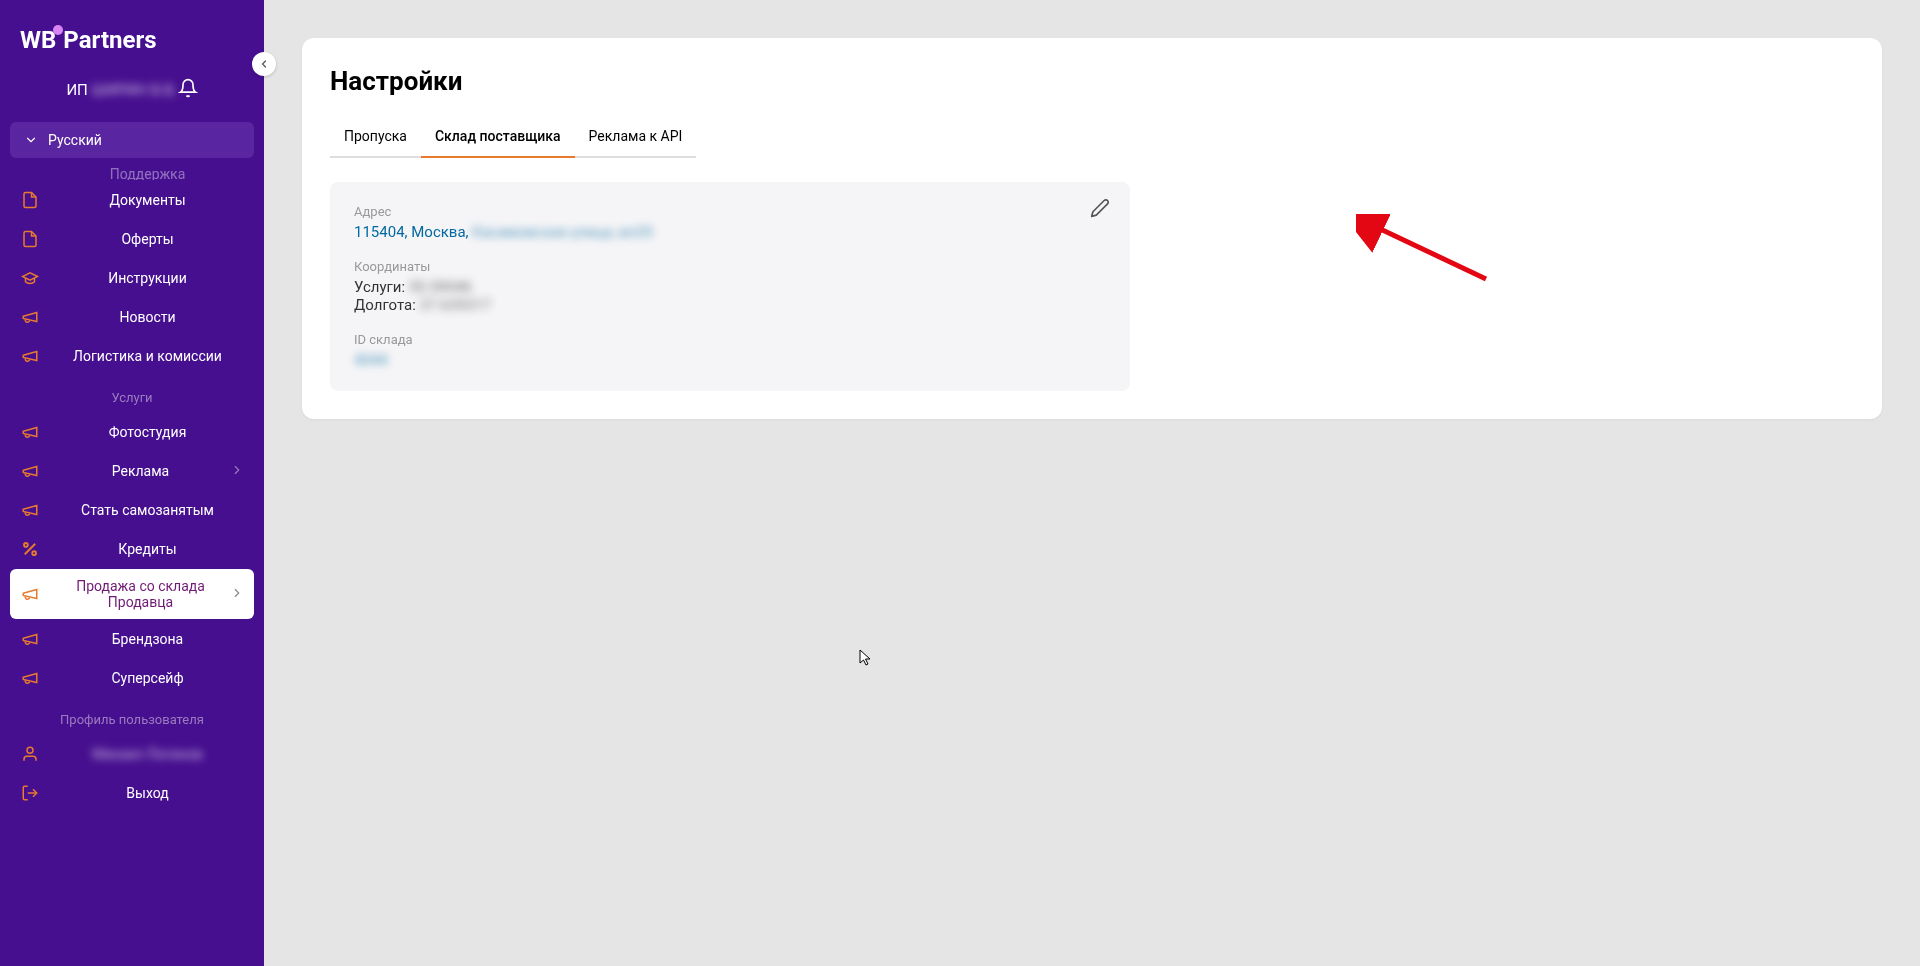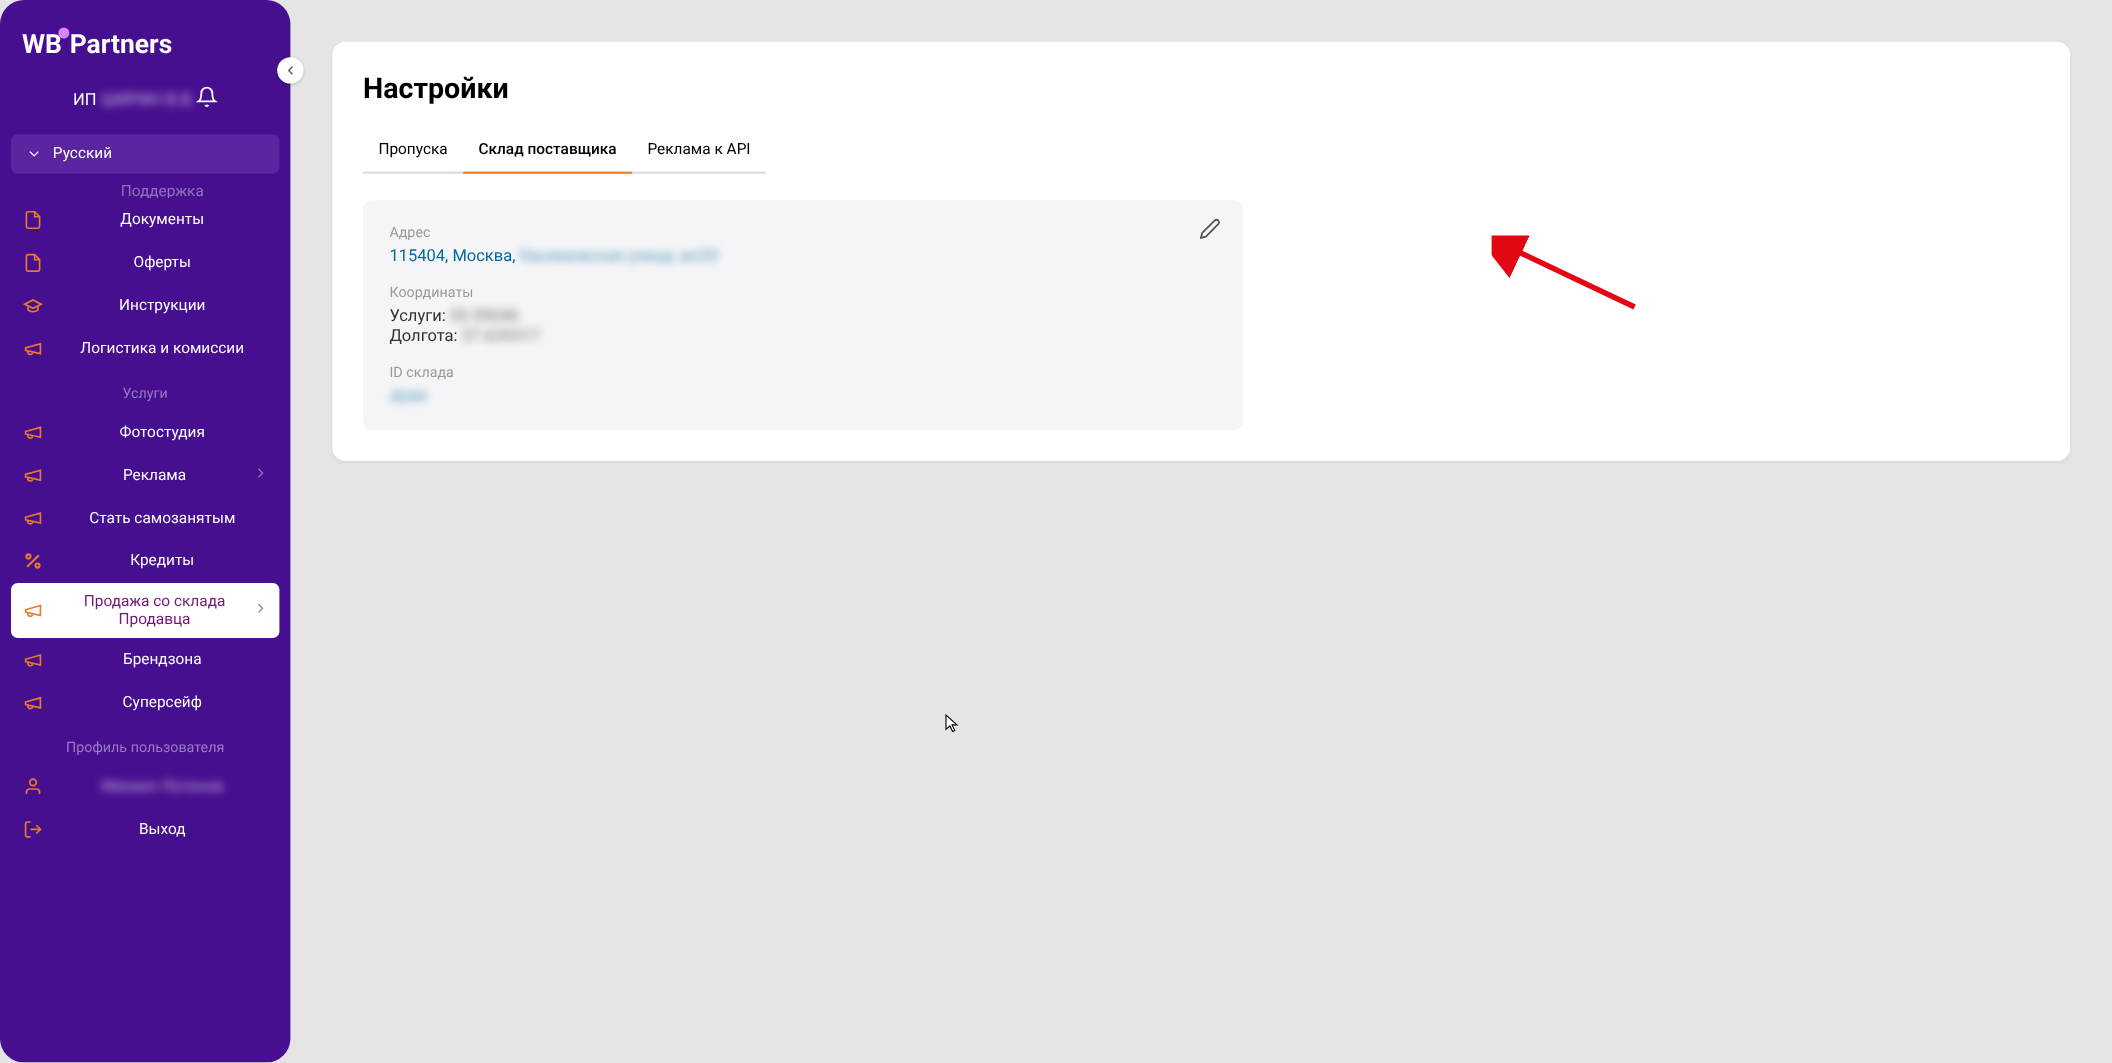--- a/index.html
+++ b/index.html
@@ -14,21 +14,20 @@
       height: 966px;
       overflow: hidden;
     }
     .sidebar {
       width: 264px;
       background: #460f8f;
       color: #fff;
       display: flex;
       flex-direction: column;
       position: relative;
-      border-radius: 22px;
     }
     .logo {
       padding: 26px 20px 14px;
       font-size: 24px;
       font-weight: 700;
       display: flex;
       align-items: center;
     }
     .logo .wb { color: #fff; }
     .logo .dot {
@@ -262,20 +261,29 @@
     <div class="nav-item">
       <span class="icon">
         <svg width="18" height="18" viewBox="0 0 24 24" fill="none" stroke="currentColor" stroke-width="2">
             <path d="M22 10L12 5 2 10l10 5 10-5z"></path>
             <path d="M6 12v5c3 3 9 3 12 0v-5"></path>
           </svg>
       </span>
       <span class="label">Инструкции</span>
     </div>
 
+    <div class="nav-item">
+      <span class="icon">
+        <svg width="18" height="18" viewBox="0 0 24 24" fill="none" stroke="currentColor" stroke-width="2">
+            <path d="M3 11l18-5v12L3 14v-3z"></path>
+            <path d="M11.6 16.8a3 3 0 1 1-5.8-1.6"></path>
+          </svg>
+      </span>
+      <span class="label">Новости</span>
+    </div>
 
     <div class="nav-item">
       <span class="icon">
         <svg width="18" height="18" viewBox="0 0 24 24" fill="none" stroke="currentColor" stroke-width="2">
             <path d="M3 11l18-5v12L3 14v-3z"></path>
             <path d="M11.6 16.8a3 3 0 1 1-5.8-1.6"></path>
           </svg>
       </span>
       <span class="label">Логистика и комиссии</span>
     </div>

